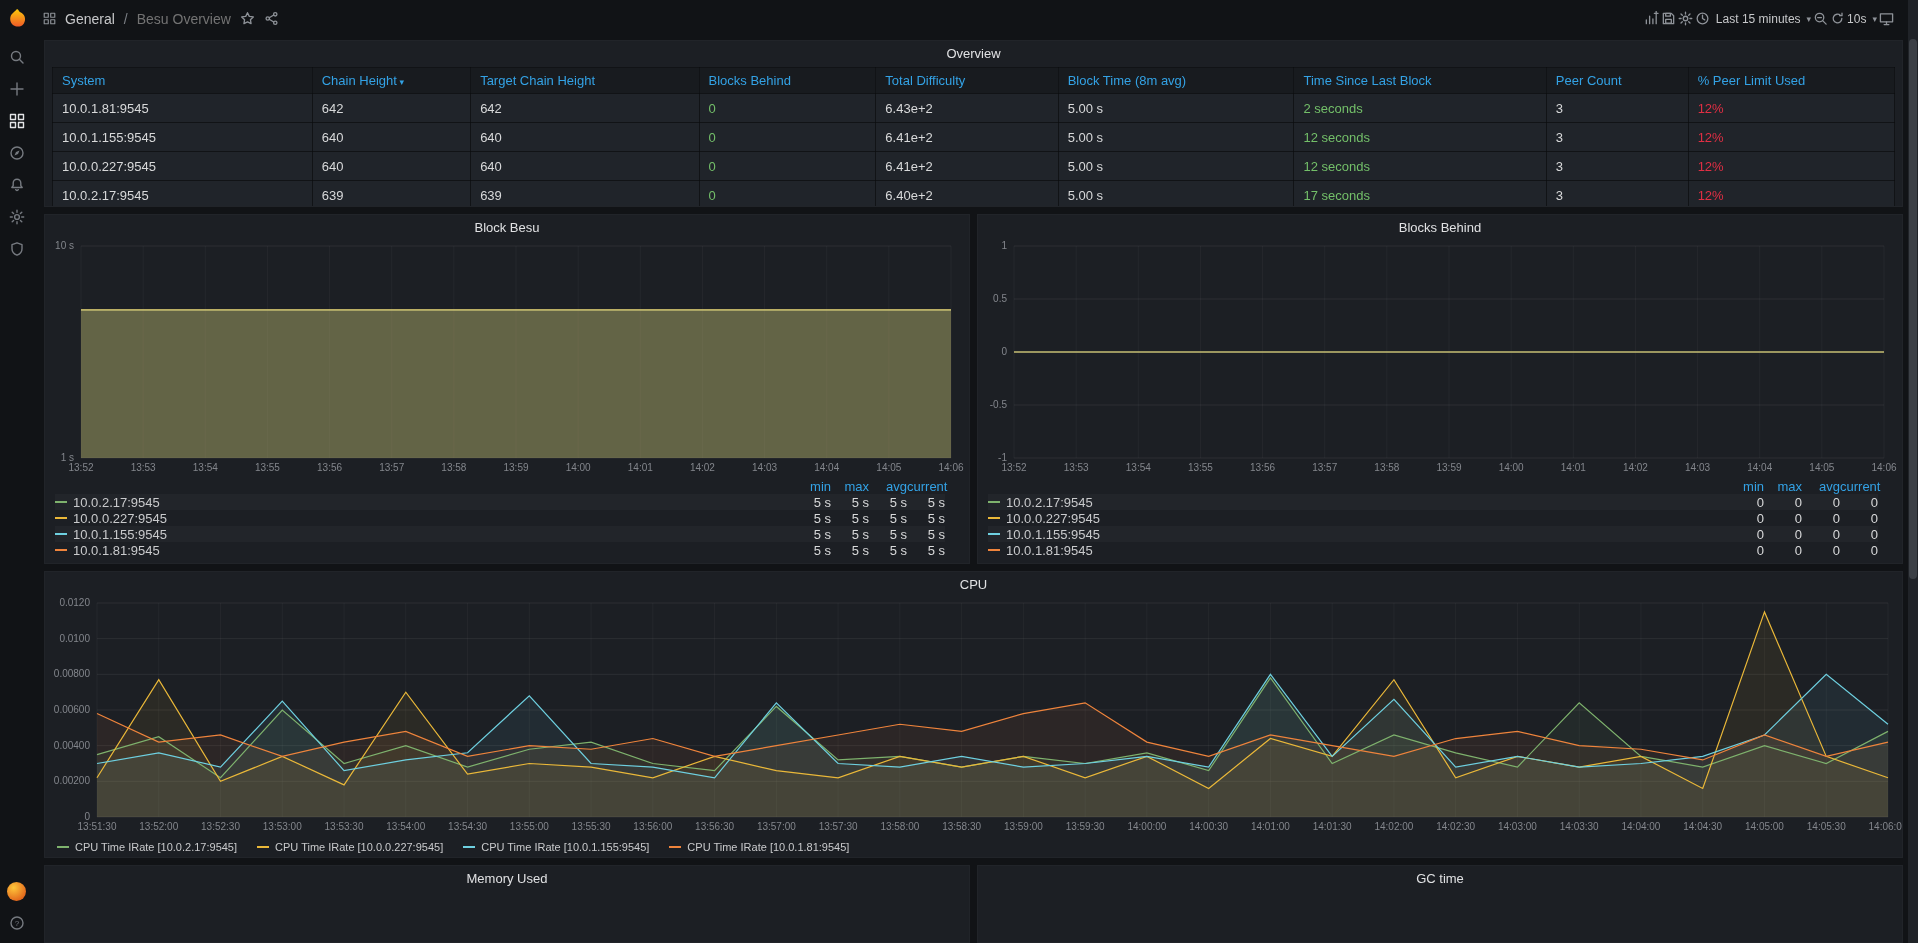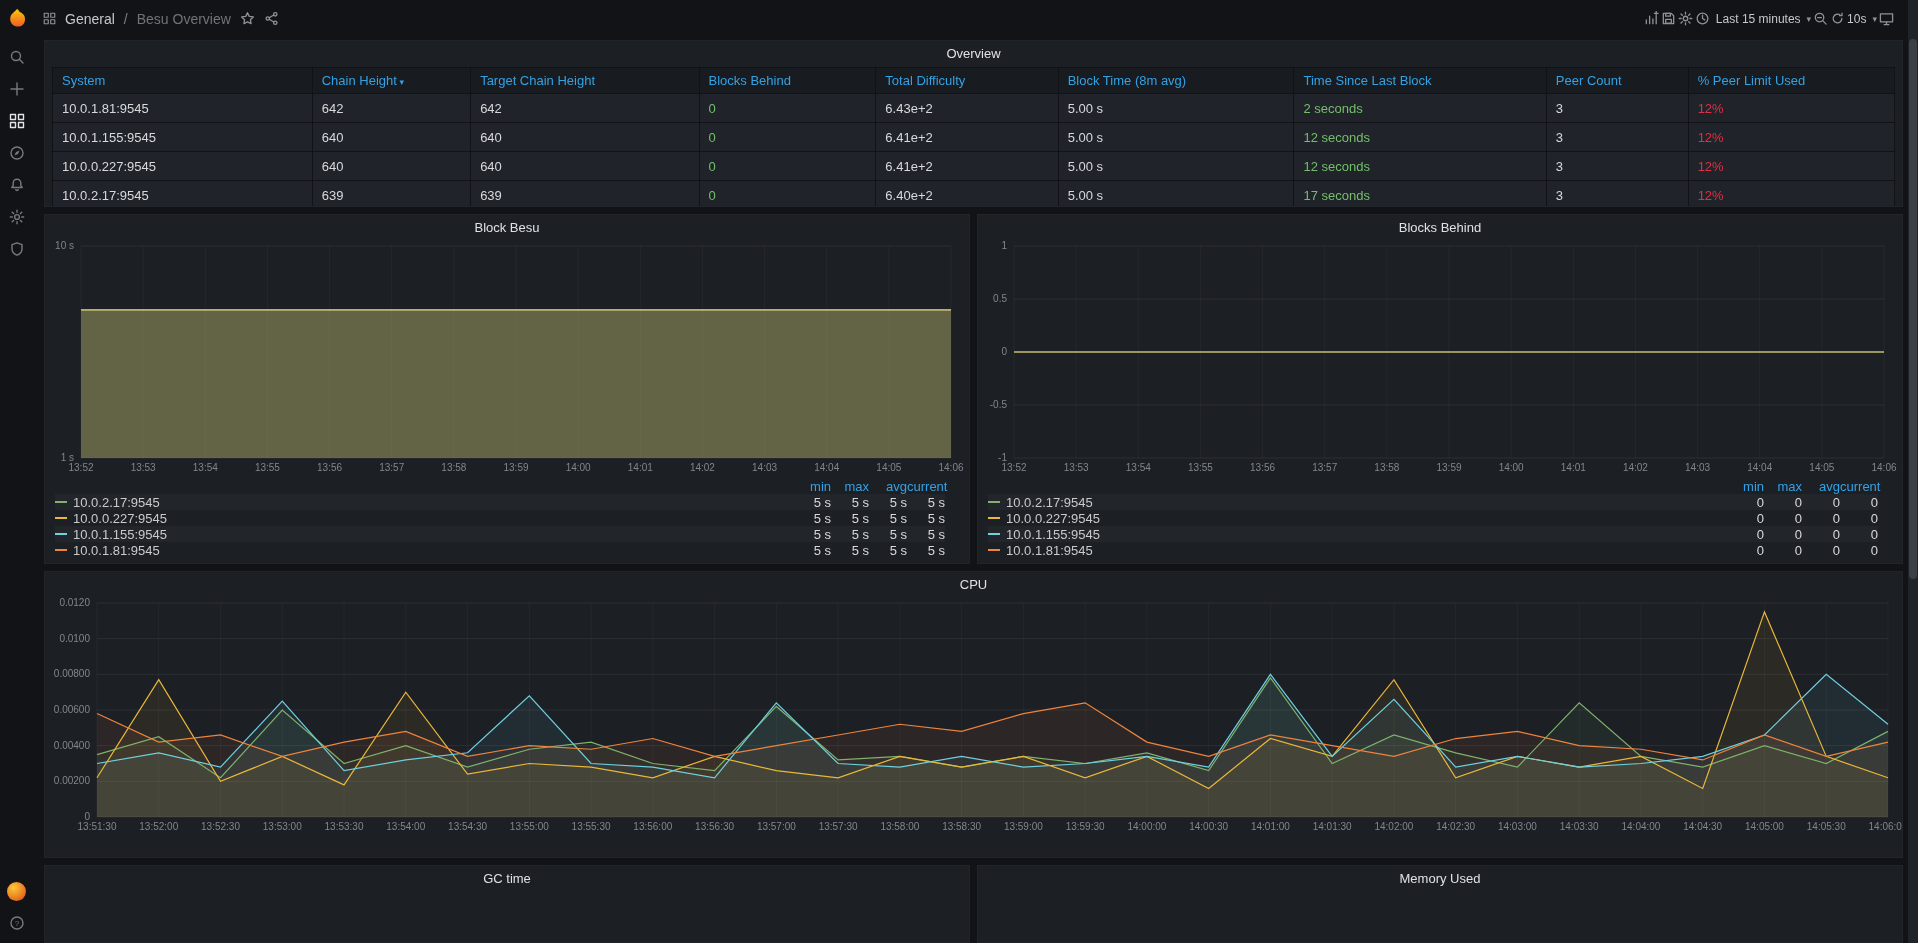--- a/index.html
+++ b/index.html
@@ -551,28 +551,34 @@
             <polygon points="52,157.58333333333331 113.75862068965517,139.75 175.51724137931035,180.76666666666665 237.27586206896552,113 299.0344827586207,166.5 360.7931034482759,148.66666666666669 422.55172413793105,170.06666666666666 484.3103448275862,152.23333333333335 546.0689655172414,145.10000000000002 607.8275862068965,166.5 669.5862068965517,173.63333333333333 731.3448275862069,109.43333333333335 793.1034482758621,162.93333333333334 854.8620689655172,159.36666666666667 916.6206896551724,170.06666666666666 978.3793103448277,159.36666666666667 1040.1379310344828,166.5 1101.896551724138,155.8 1163.655172413793,173.63333333333333 1225.4137931034481,80.9 1287.1724137931035,166.5 1348.9310344827586,137.96666666666667 1410.6896551724137,155.8 1472.448275862069,170.06666666666666 1534.2068965517242,105.86666666666667 1595.9655172413793,159.36666666666667 1657.7241379310344,170.06666666666666 1719.4827586206895,148.66666666666669 1781.2413793103449,166.5 1843,134.4 1843,220 52,220" fill="#7eb26d" fill-opacity="0.08"></polygon>
             <polygon points="52,180.76666666666665 113.75862068965517,82.68333333333331 175.51724137931035,184.33333333333334 237.27586206896552,159.36666666666667 299.0344827586207,187.9 360.7931034482759,95.16666666666666 422.55172413793105,177.2 484.3103448275862,166.5 546.0689655172414,170.06666666666666 607.8275862068965,180.76666666666665 669.5862068965517,159.36666666666667 731.3448275862069,173.63333333333333 793.1034482758621,180.76666666666665 854.8620689655172,159.36666666666667 916.6206896551724,170.06666666666666 978.3793103448277,159.36666666666667 1040.1379310344828,180.76666666666665 1101.896551724138,159.36666666666667 1163.655172413793,191.46666666666667 1225.4137931034481,141.53333333333333 1287.1724137931035,159.36666666666667 1348.9310344827586,82.68333333333331 1410.6896551724137,180.76666666666665 1472.448275862069,159.36666666666667 1534.2068965517242,170.06666666666666 1595.9655172413793,159.36666666666667 1657.7241379310344,191.46666666666667 1719.4827586206895,14.916666666666686 1781.2413793103449,159.36666666666667 1843,180.76666666666665 1843,220 52,220" fill="#eab839" fill-opacity="0.08"></polygon>
             <polygon points="52,166.5 113.75862068965517,155.8 175.51724137931035,170.06666666666666 237.27586206896552,104.08333333333334 299.0344827586207,173.63333333333333 360.7931034482759,162.93333333333334 422.55172413793105,155.8 484.3103448275862,98.73333333333333 546.0689655172414,166.5 607.8275862068965,170.06666666666666 669.5862068965517,180.76666666666665 731.3448275862069,105.86666666666667 793.1034482758621,166.5 854.8620689655172,170.06666666666666 916.6206896551724,159.36666666666667 978.3793103448277,170.06666666666666 1040.1379310344828,166.5 1101.896551724138,159.36666666666667 1163.655172413793,170.06666666666666 1225.4137931034481,77.33333333333334 1287.1724137931035,159.36666666666667 1348.9310344827586,102.30000000000001 1410.6896551724137,170.06666666666666 1472.448275862069,159.36666666666667 1534.2068965517242,170.06666666666666 1595.9655172413793,166.5 1657.7241379310344,159.36666666666667 1719.4827586206895,137.96666666666667 1781.2413793103449,77.33333333333334 1843,127.26666666666668 1843,220 52,220" fill="#6ed0e0" fill-opacity="0.08"></polygon>
             <polygon points="52,116.56666666666668 113.75862068965517,145.10000000000002 175.51724137931035,137.96666666666667 237.27586206896552,159.36666666666667 299.0344827586207,145.10000000000002 360.7931034482759,134.4 422.55172413793105,159.36666666666667 484.3103448275862,148.66666666666669 546.0689655172414,152.23333333333335 607.8275862068965,141.53333333333333 669.5862068965517,159.36666666666667 731.3448275862069,148.66666666666669 793.1034482758621,137.96666666666667 854.8620689655172,127.26666666666668 916.6206896551724,134.4 978.3793103448277,116.56666666666668 1040.1379310344828,105.86666666666667 1101.896551724138,145.10000000000002 1163.655172413793,159.36666666666667 1225.4137931034481,137.96666666666667 1287.1724137931035,148.66666666666669 1348.9310344827586,159.36666666666667 1410.6896551724137,141.53333333333333 1472.448275862069,134.4 1534.2068965517242,148.66666666666669 1595.9655172413793,152.23333333333335 1657.7241379310344,162.93333333333334 1719.4827586206895,137.96666666666667 1781.2413793103449,159.36666666666667 1843,145.10000000000002 1843,220 52,220" fill="#ef843c" fill-opacity="0.08"></polygon>
             <polyline points="52,157.58333333333331 113.75862068965517,139.75 175.51724137931035,180.76666666666665 237.27586206896552,113 299.0344827586207,166.5 360.7931034482759,148.66666666666669 422.55172413793105,170.06666666666666 484.3103448275862,152.23333333333335 546.0689655172414,145.10000000000002 607.8275862068965,166.5 669.5862068965517,173.63333333333333 731.3448275862069,109.43333333333335 793.1034482758621,162.93333333333334 854.8620689655172,159.36666666666667 916.6206896551724,170.06666666666666 978.3793103448277,159.36666666666667 1040.1379310344828,166.5 1101.896551724138,155.8 1163.655172413793,173.63333333333333 1225.4137931034481,80.9 1287.1724137931035,166.5 1348.9310344827586,137.96666666666667 1410.6896551724137,155.8 1472.448275862069,170.06666666666666 1534.2068965517242,105.86666666666667 1595.9655172413793,159.36666666666667 1657.7241379310344,170.06666666666666 1719.4827586206895,148.66666666666669 1781.2413793103449,166.5 1843,134.4" fill="none" stroke="#7eb26d" stroke-opacity="1" stroke-width="1.2"></polyline>
             <polyline points="52,180.76666666666665 113.75862068965517,82.68333333333331 175.51724137931035,184.33333333333334 237.27586206896552,159.36666666666667 299.0344827586207,187.9 360.7931034482759,95.16666666666666 422.55172413793105,177.2 484.3103448275862,166.5 546.0689655172414,170.06666666666666 607.8275862068965,180.76666666666665 669.5862068965517,159.36666666666667 731.3448275862069,173.63333333333333 793.1034482758621,180.76666666666665 854.8620689655172,159.36666666666667 916.6206896551724,170.06666666666666 978.3793103448277,159.36666666666667 1040.1379310344828,180.76666666666665 1101.896551724138,159.36666666666667 1163.655172413793,191.46666666666667 1225.4137931034481,141.53333333333333 1287.1724137931035,159.36666666666667 1348.9310344827586,82.68333333333331 1410.6896551724137,180.76666666666665 1472.448275862069,159.36666666666667 1534.2068965517242,170.06666666666666 1595.9655172413793,159.36666666666667 1657.7241379310344,191.46666666666667 1719.4827586206895,14.916666666666686 1781.2413793103449,159.36666666666667 1843,180.76666666666665" fill="none" stroke="#eab839" stroke-opacity="1" stroke-width="1.2"></polyline>
             <polyline points="52,166.5 113.75862068965517,155.8 175.51724137931035,170.06666666666666 237.27586206896552,104.08333333333334 299.0344827586207,173.63333333333333 360.7931034482759,162.93333333333334 422.55172413793105,155.8 484.3103448275862,98.73333333333333 546.0689655172414,166.5 607.8275862068965,170.06666666666666 669.5862068965517,180.76666666666665 731.3448275862069,105.86666666666667 793.1034482758621,166.5 854.8620689655172,170.06666666666666 916.6206896551724,159.36666666666667 978.3793103448277,170.06666666666666 1040.1379310344828,166.5 1101.896551724138,159.36666666666667 1163.655172413793,170.06666666666666 1225.4137931034481,77.33333333333334 1287.1724137931035,159.36666666666667 1348.9310344827586,102.30000000000001 1410.6896551724137,170.06666666666666 1472.448275862069,159.36666666666667 1534.2068965517242,170.06666666666666 1595.9655172413793,166.5 1657.7241379310344,159.36666666666667 1719.4827586206895,137.96666666666667 1781.2413793103449,77.33333333333334 1843,127.26666666666668" fill="none" stroke="#6ed0e0" stroke-opacity="1" stroke-width="1.2"></polyline>
             <polyline points="52,116.56666666666668 113.75862068965517,145.10000000000002 175.51724137931035,137.96666666666667 237.27586206896552,159.36666666666667 299.0344827586207,145.10000000000002 360.7931034482759,134.4 422.55172413793105,159.36666666666667 484.3103448275862,148.66666666666669 546.0689655172414,152.23333333333335 607.8275862068965,141.53333333333333 669.5862068965517,159.36666666666667 731.3448275862069,148.66666666666669 793.1034482758621,137.96666666666667 854.8620689655172,127.26666666666668 916.6206896551724,134.4 978.3793103448277,116.56666666666668 1040.1379310344828,105.86666666666667 1101.896551724138,145.10000000000002 1163.655172413793,159.36666666666667 1225.4137931034481,137.96666666666667 1287.1724137931035,148.66666666666669 1348.9310344827586,159.36666666666667 1410.6896551724137,141.53333333333333 1472.448275862069,134.4 1534.2068965517242,148.66666666666669 1595.9655172413793,152.23333333333335 1657.7241379310344,162.93333333333334 1719.4827586206895,137.96666666666667 1781.2413793103449,159.36666666666667 1843,145.10000000000002" fill="none" stroke="#ef843c" stroke-opacity="1" stroke-width="1.2"></polyline>
           </svg>
         </div>
+      <div class="cpu-legend" id="legend-cpu">
+          <span class="item"><i class="swatch" style="background: rgb(126, 178, 109);"></i>CPU Time IRate [10.0.2.17:9545]</span>
+          <span class="item"><i class="swatch" style="background: rgb(234, 184, 57);"></i>CPU Time IRate [10.0.0.227:9545]</span>
+          <span class="item"><i class="swatch" style="background: rgb(110, 208, 224);"></i>CPU Time IRate [10.0.1.155:9545]</span>
+          <span class="item"><i class="swatch" style="background: rgb(239, 132, 60);"></i>CPU Time IRate [10.0.1.81:9545]</span>
+        </div>
     </section>
 
     <div class="row-bottom">
       <section class="panel">
-        <div class="panel-title">GC time</div>
+        <div class="panel-title">Memory Used</div>
       </section>
       <section class="panel">
-        <div class="panel-title">Memory Used</div>
+        <div class="panel-title">GC time</div>
       </section>
     </div>
   </main>
 
   <div class="scrollbar">
     <div class="scrollbar-thumb"></div>
   </div>
 </div>
 
 </body></html>

